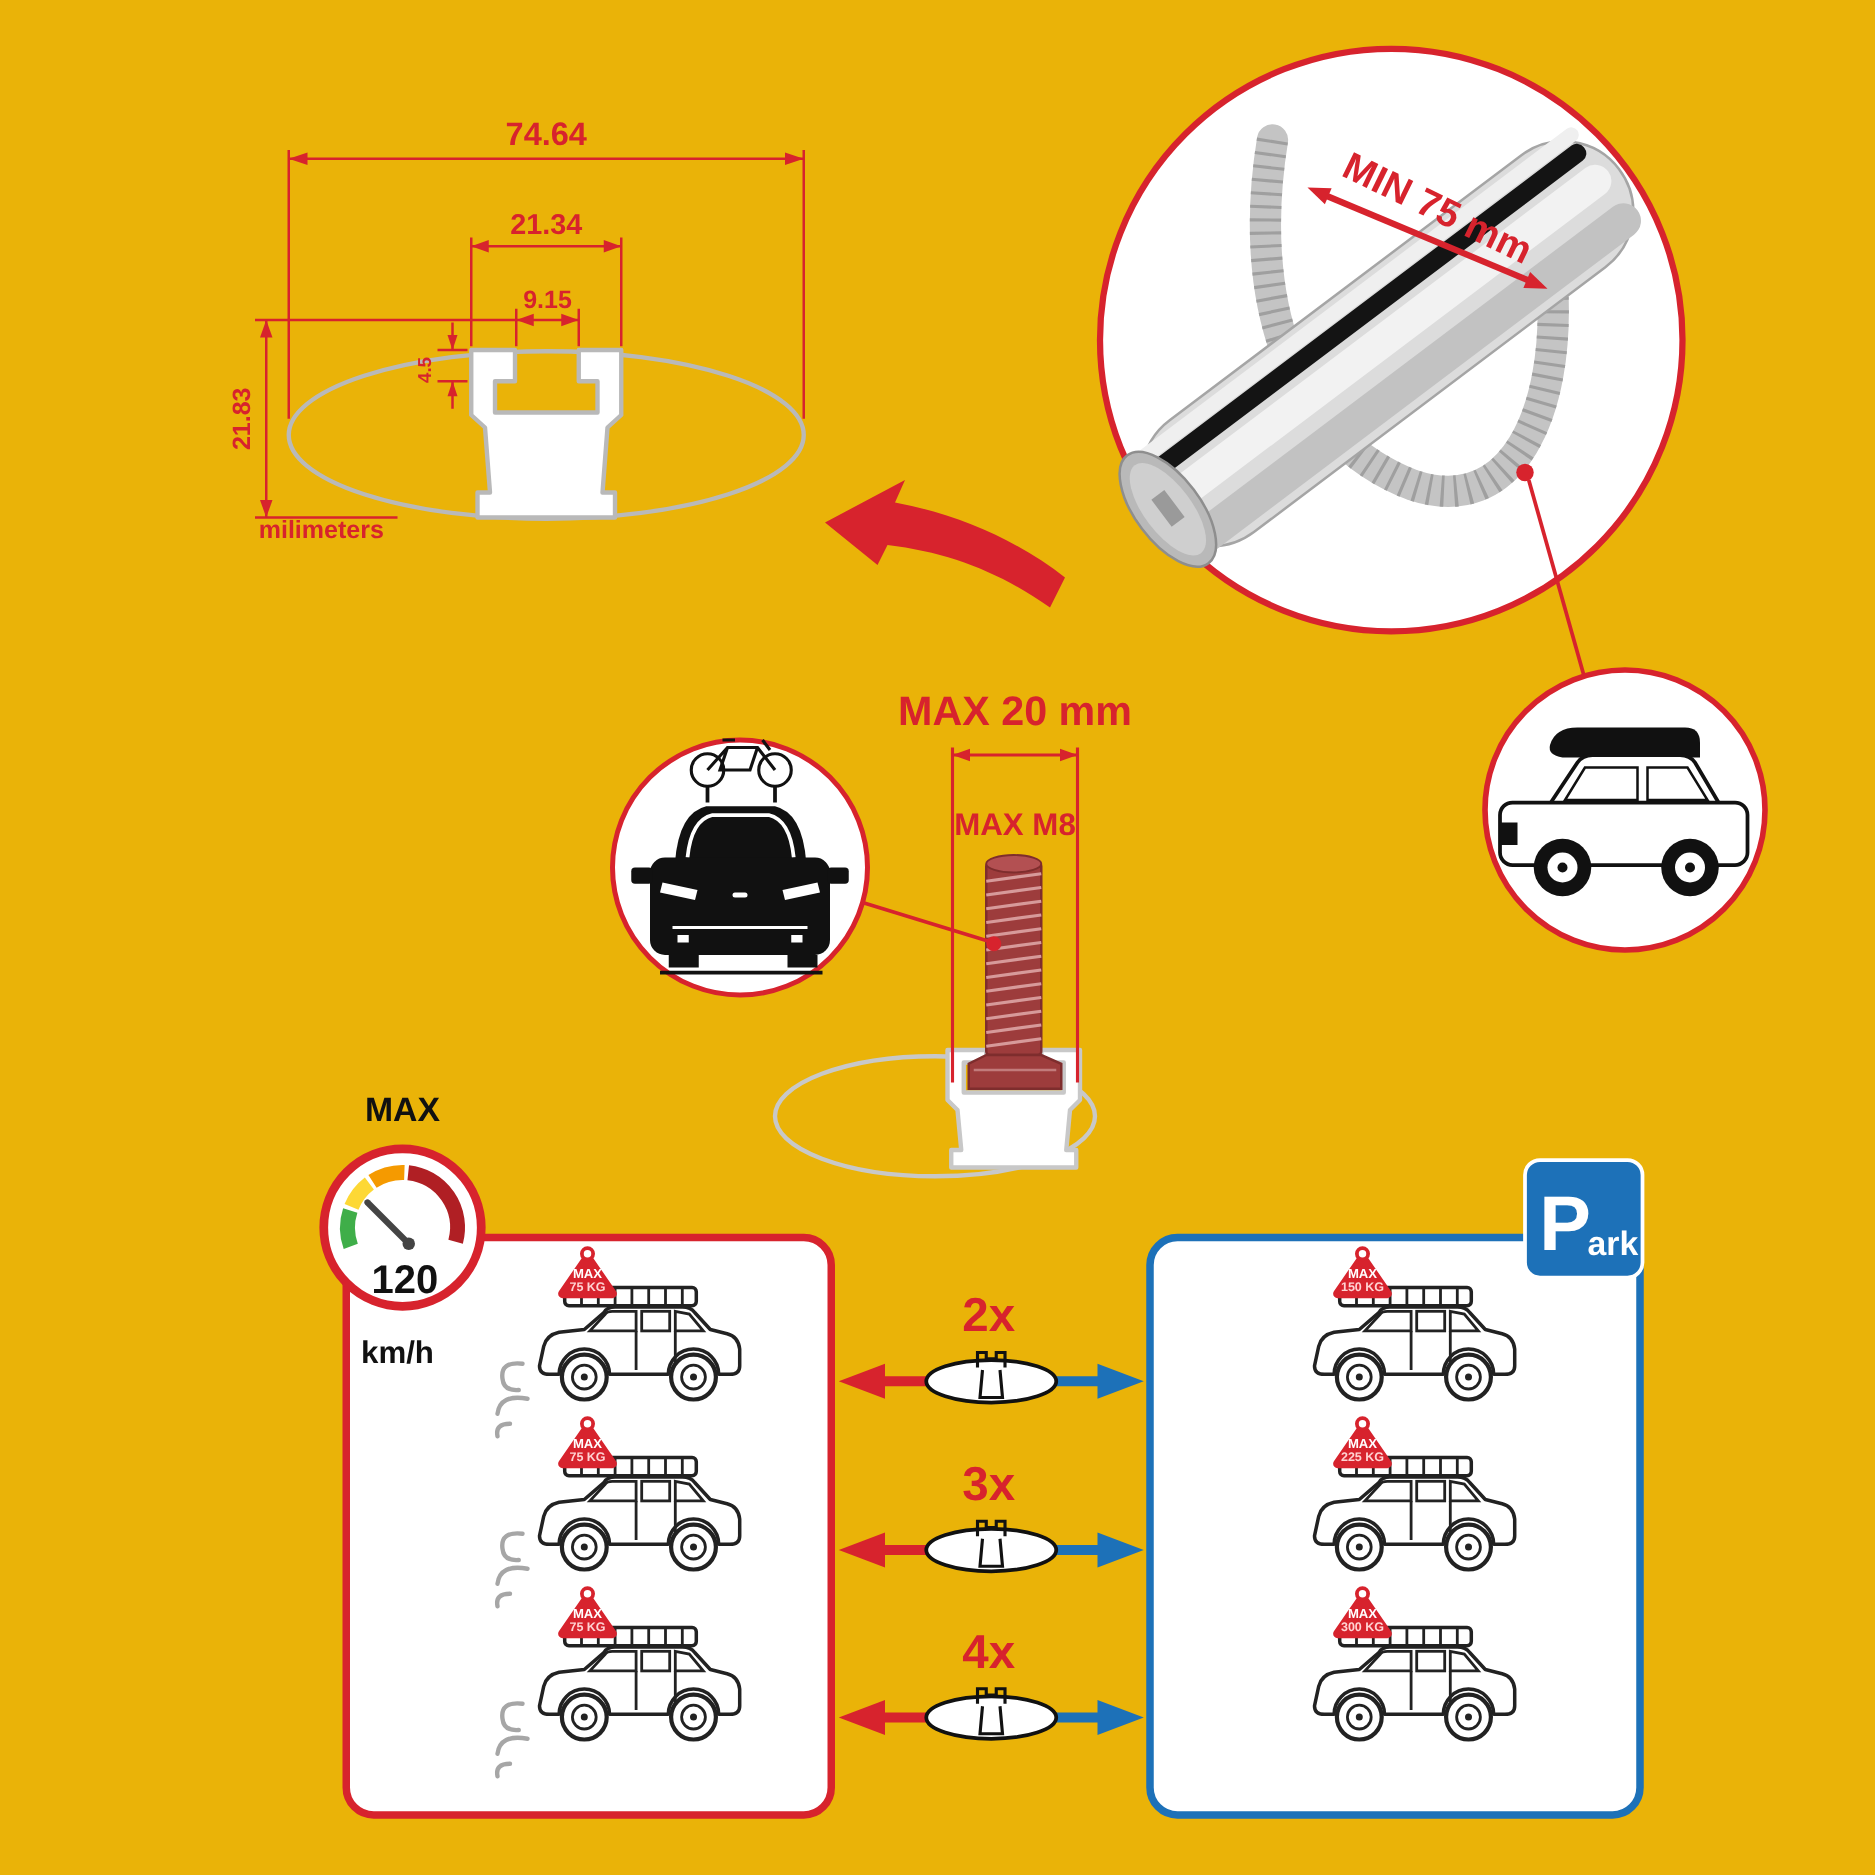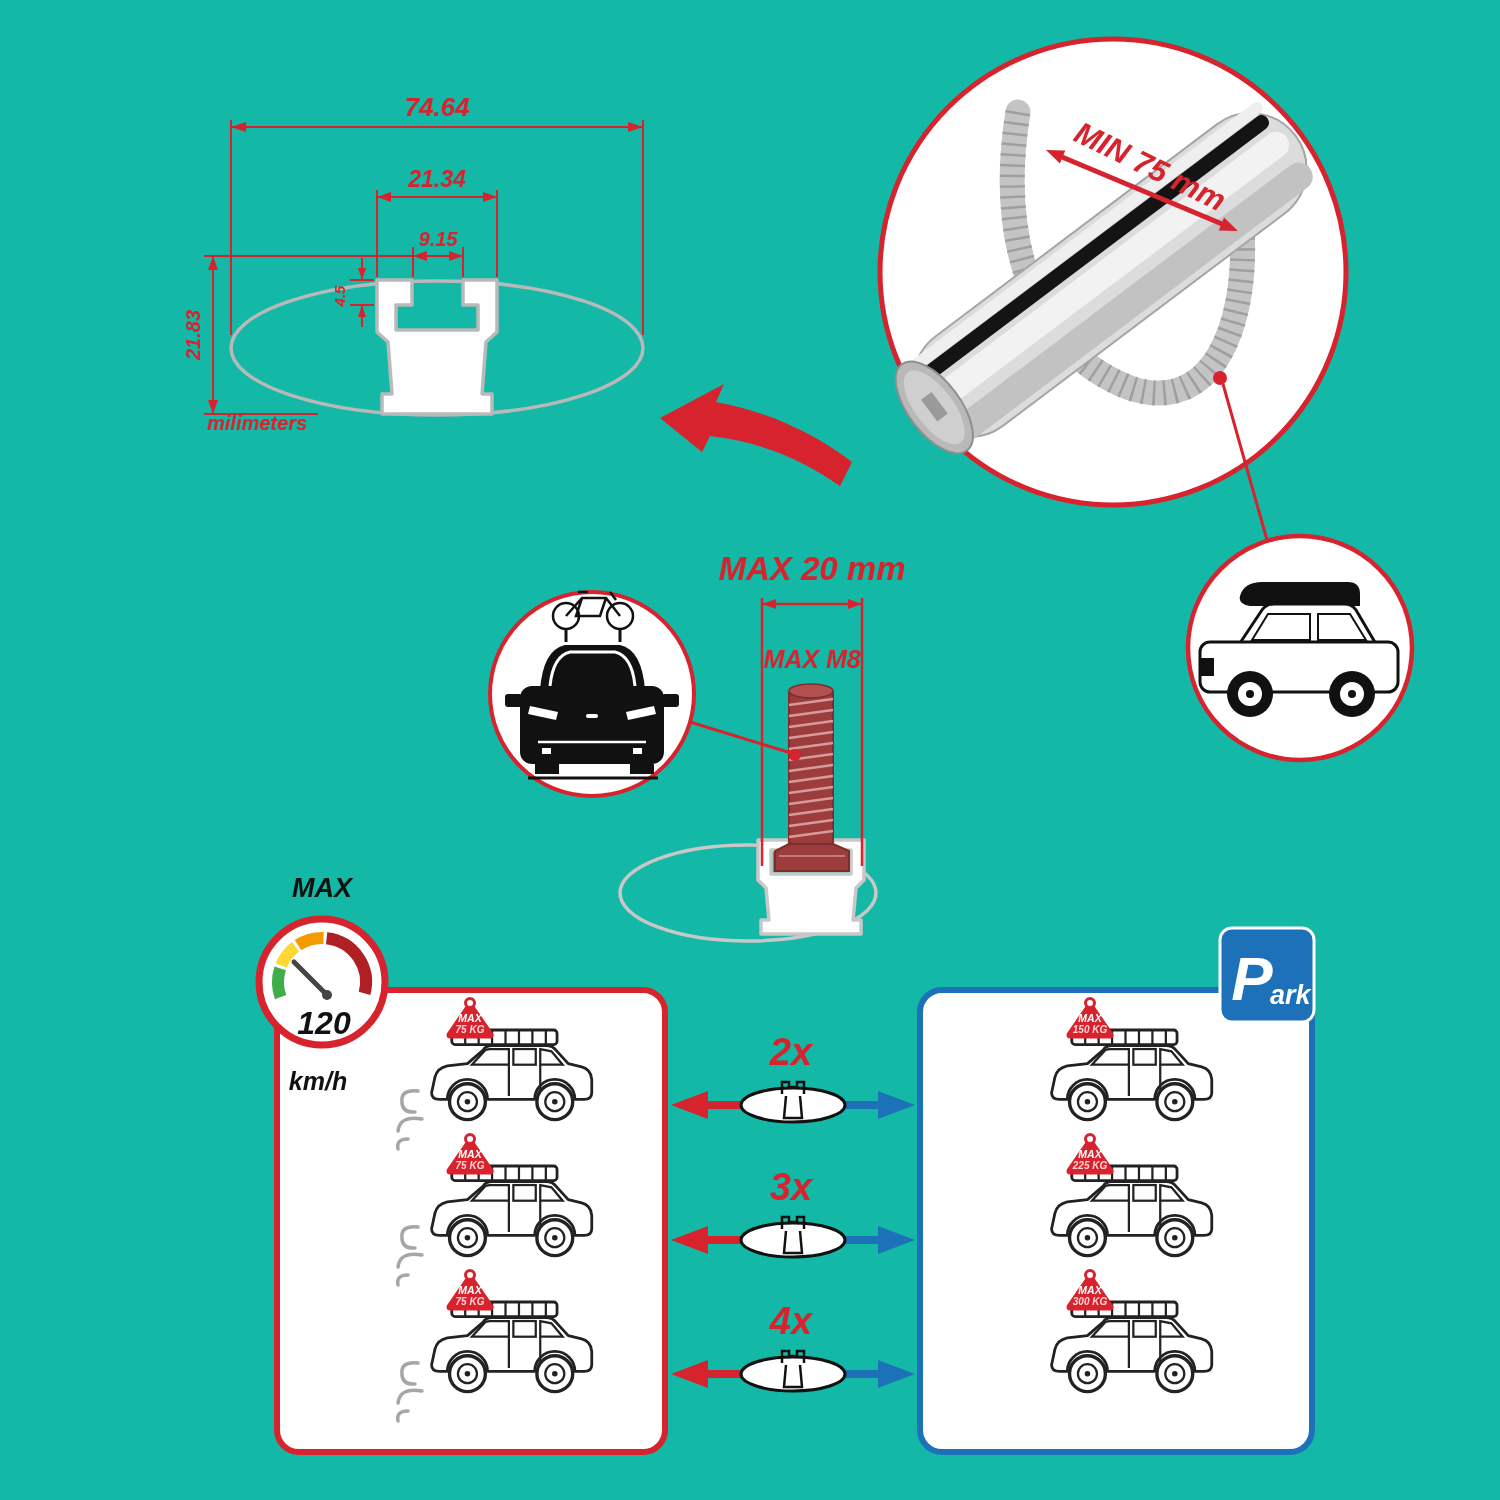--- a/index.html
+++ b/index.html
@@ -1,17 +1,17 @@
 <!DOCTYPE html>
 <html><head>
 <meta charset="utf-8">
 <style>
   html,body{margin:0;padding:0;background:#ffffff;}
-  .canvas{position:relative;width:1500px;height:1500px;background:#14b8a6;overflow:hidden;
-          font-family:"Liberation Sans", sans-serif;font-style:italic;}
+  .canvas{position:relative;width:1500px;height:1500px;background:#eab308;overflow:hidden;
+          font-family:"Liberation Sans", sans-serif;}
   svg text{font-family:"Liberation Sans", sans-serif;}
   .dim-txt{fill:#d7232d;font-weight:bold;}
   .red-bold{fill:#d7232d;font-weight:bold;}
   .blk-bold{fill:#111;font-weight:bold;}
 </style>
 </head>
 <body>
 
 <div class="canvas">
 <svg width="1500" height="1500" viewBox="0 0 1500 1500" xmlns="http://www.w3.org/2000/svg" xmlns:xlink="http://www.w3.org/1999/xlink">

